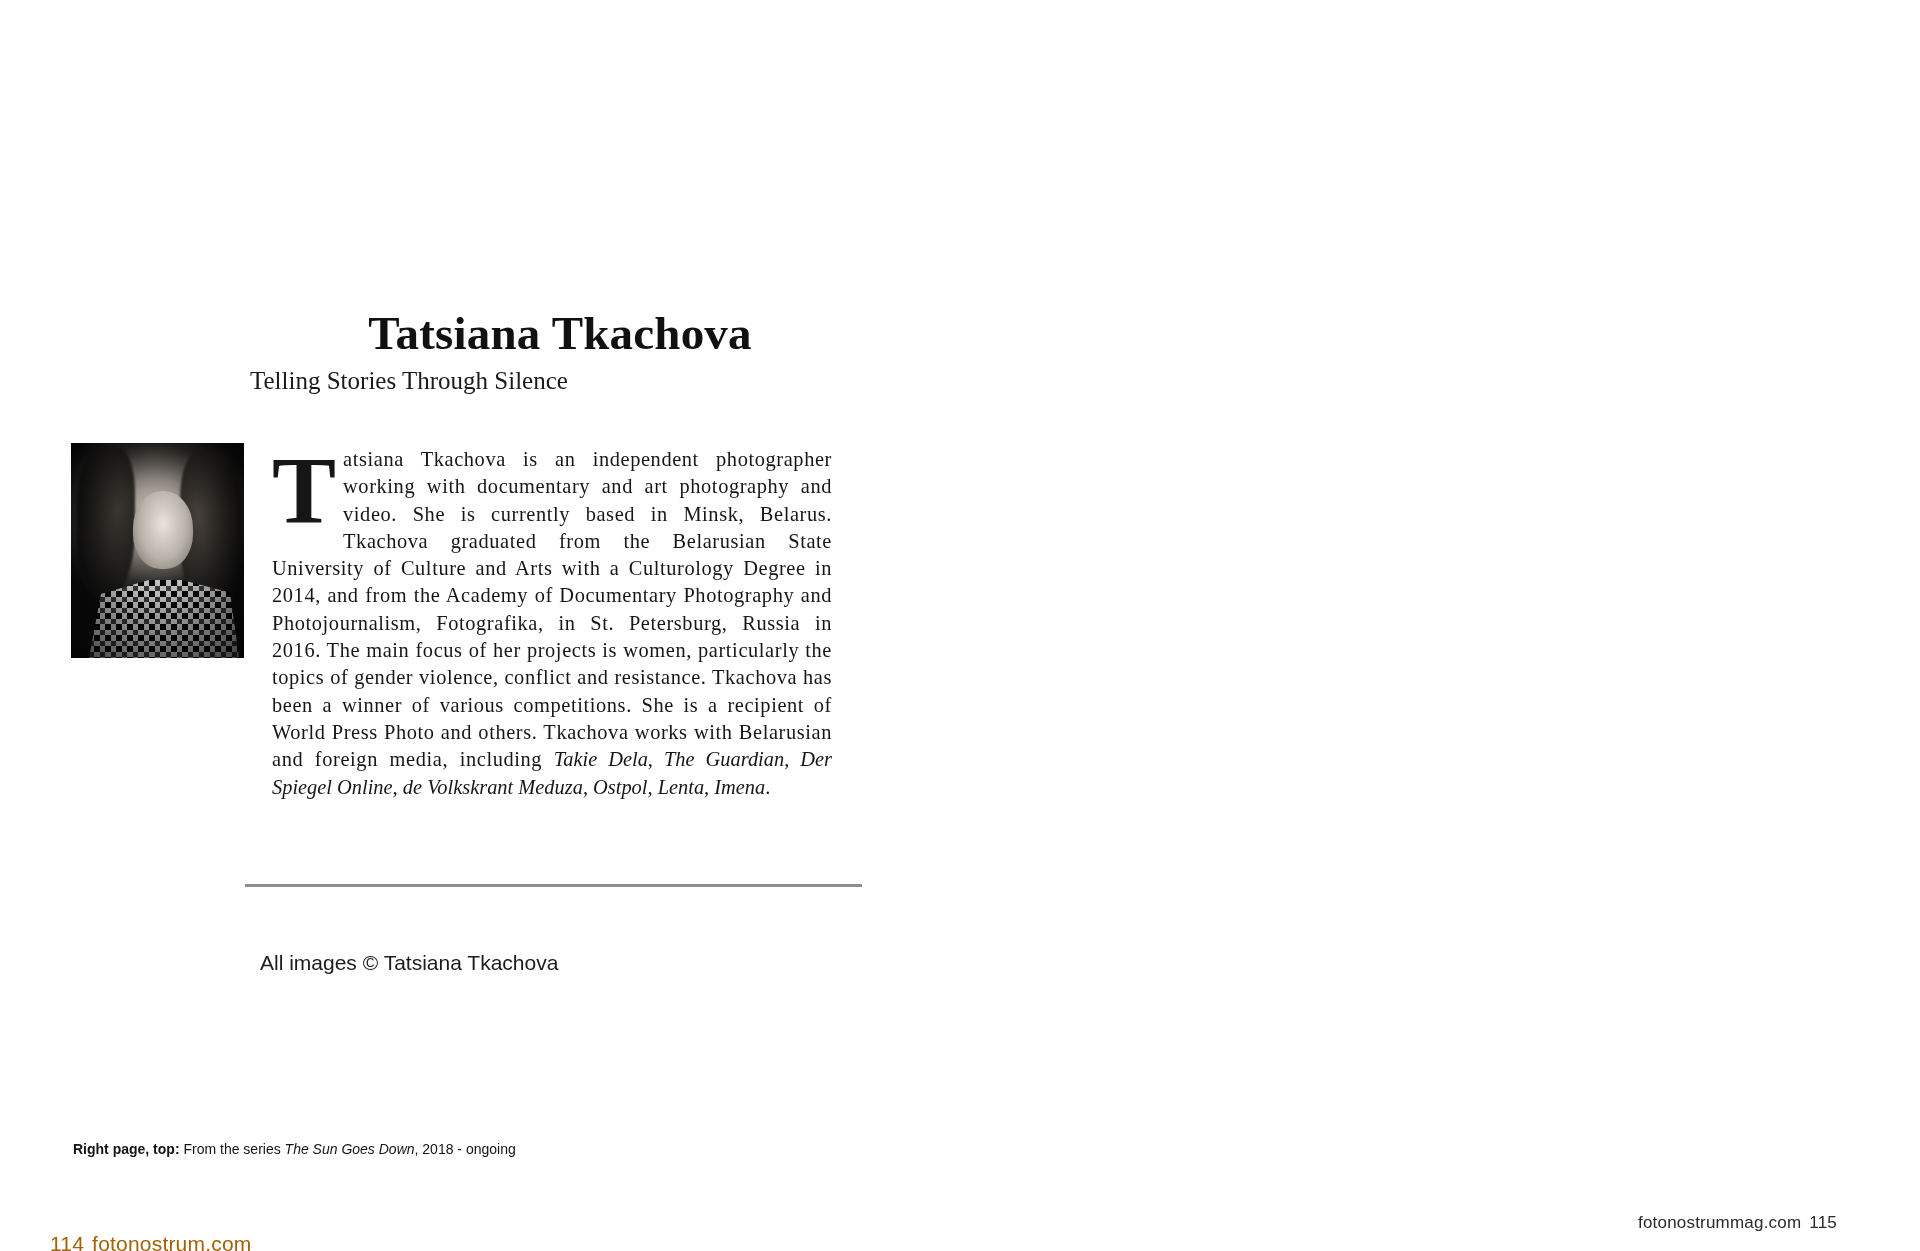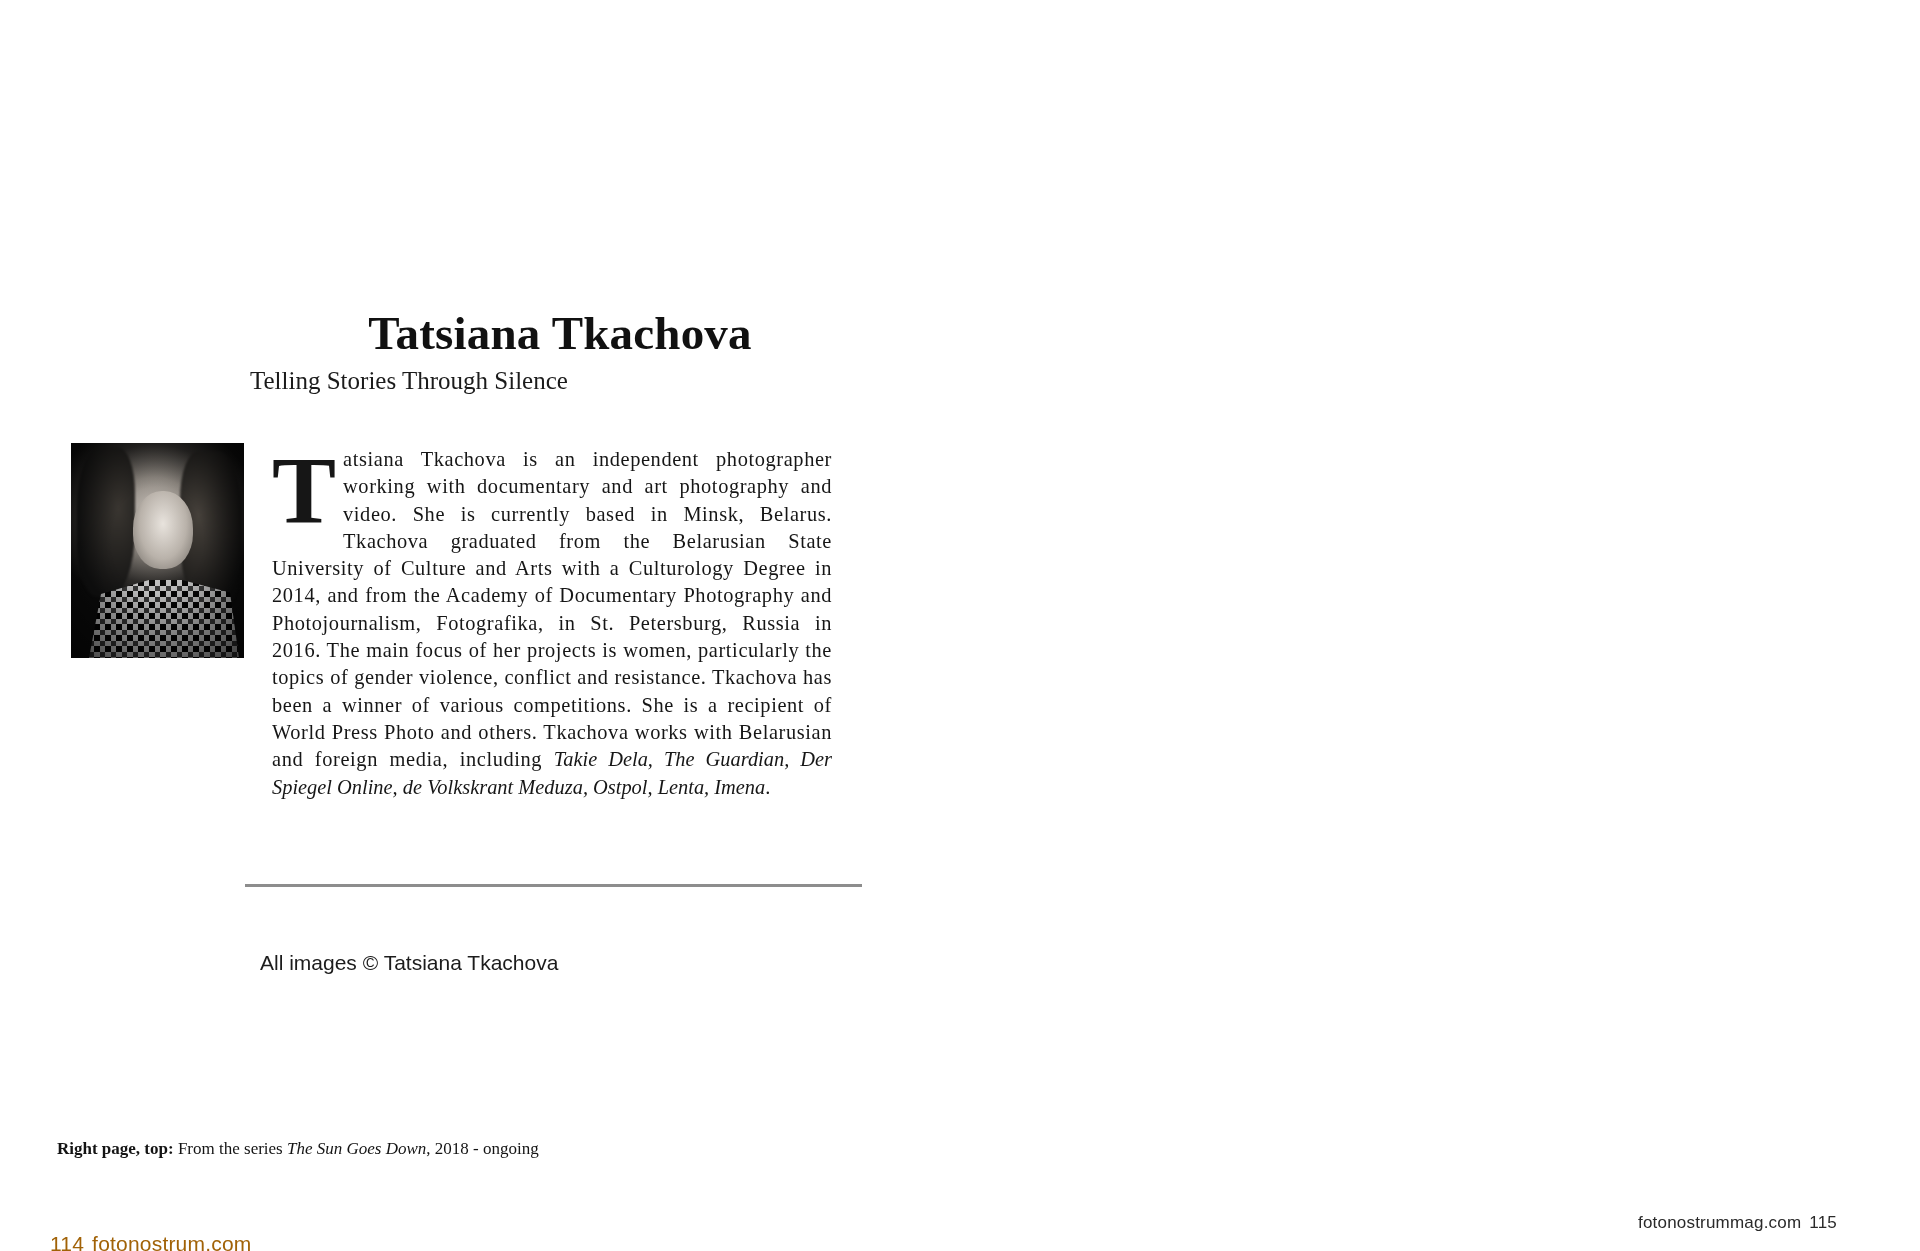--- a/index.html
+++ b/index.html
@@ -136,24 +136,24 @@
     left: 260px;
     top: 907px;
     font-family: "Liberation Sans", sans-serif;
     font-size: 21px;
     color: #1c1c1c;
     margin-top: 44px;
   }
 
   #captions {
     position: absolute;
-    left: 57px;
+    left: 73px;
     top: 1137px;
-    font-family: Liberation Serif, serif;
-    font-size: 17px;
+    font-family: Liberation Sans, sans-serif;
+    font-size: 14px;
     line-height: 24px;
     color: #141414;
   }
   #captions i { font-style: italic; }
   #captions .cap-label { font-weight: 700; }
 
   #folio-left {
     position: absolute;
     left: 50px;
     top: 1232px;

